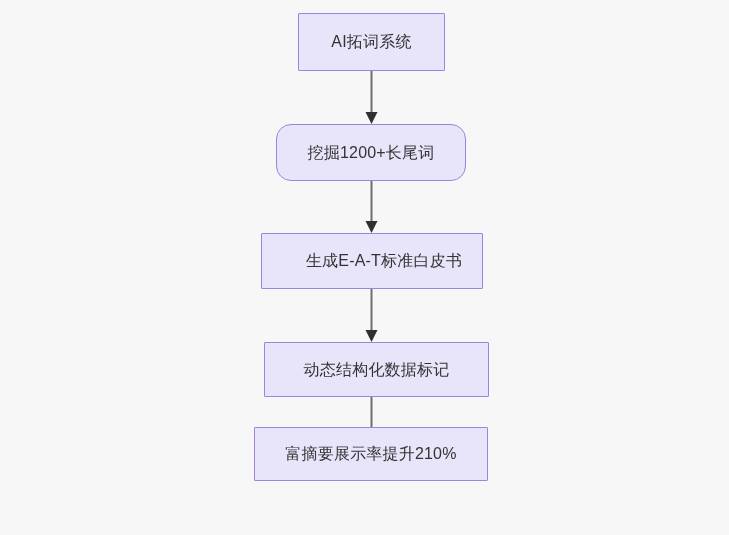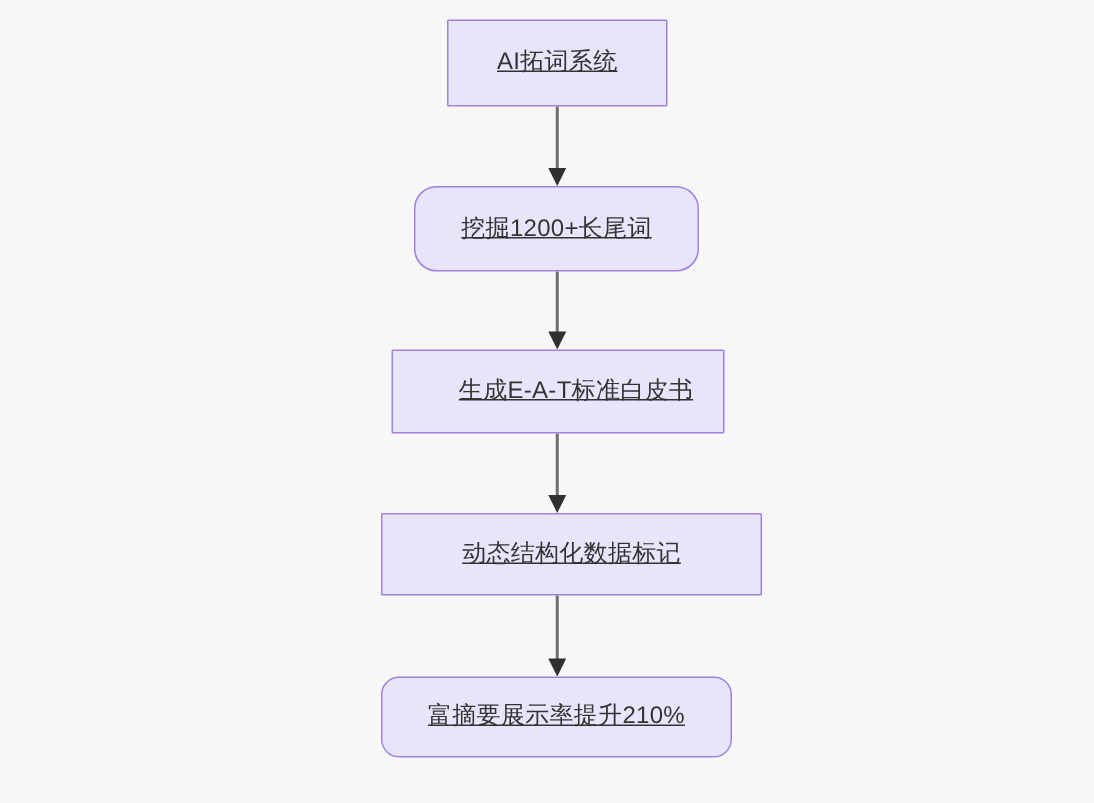--- a/index.html
+++ b/index.html
@@ -25,21 +25,20 @@
     border: 1.6px solid #9f82e0;
     border-radius: 1px;
     display: flex;
     align-items: center;
     justify-content: center;
     color: #333333;
     font-size: 16px;
     line-height: 1;
     letter-spacing: 0.2px;
     white-space: nowrap;
-    text-decoration: underline;
   }
   .node-label {
     display: block;
     padding: 0 10px;
   }
   .edge-svg {
     position: absolute;
     left: 0;
     top: 0;
     width: 729px;
@@ -85,21 +84,21 @@
   </div>
 
   <div class="node" style="left:276px; top:124px; width:190px; height:57px;border-radius:15px;">
     <span class="node-label">挖掘1200+长尾词</span>
   </div>
 
   <div class="node" style="left:261px; top:233px; width:222px; height:56px;padding-left:24px;">
     <span class="node-label">生成E-A-T标准白皮书</span>
   </div>
 
-  <div class="node" style="left:254px; top:342px; width:254px; height:55px;">
+  <div class="node" style="left:264px; top:342px; width:225px; height:55px;">
     <span class="node-label">动态结构化数据标记</span>
   </div>
 
-  <div class="node" style="left:254px; top:451px; width:234px; height:54px;border-radius:12px;">
+  <div class="node" style="left:254px; top:427px; width:234px; height:54px;">
     <span class="node-label">富摘要展示率提升210%</span>
   </div>
 
 </div>
 
 </body></html>

